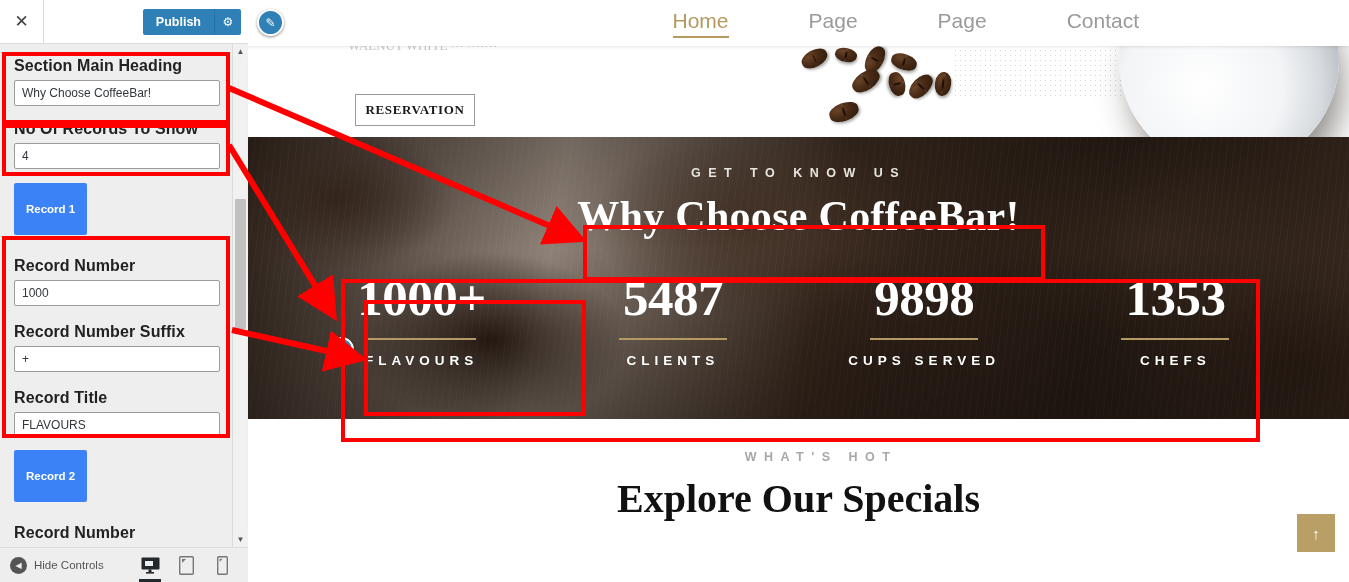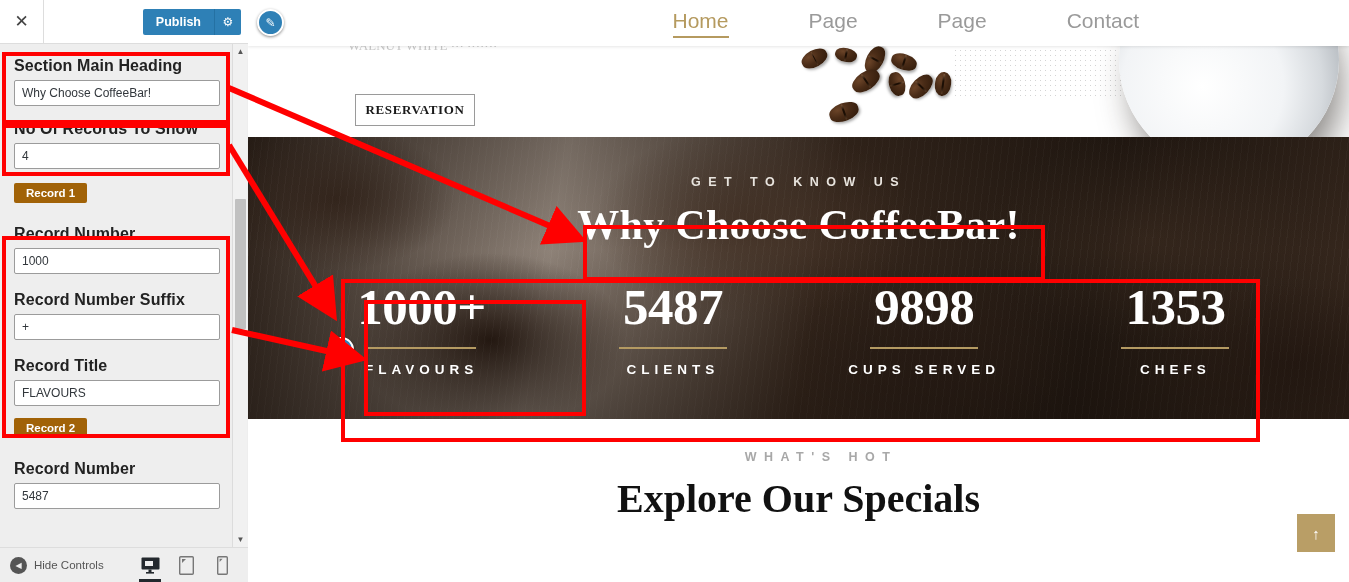--- a/index.html
+++ b/index.html
@@ -63,23 +63,23 @@
     border: 1px solid #9b9b9b; border-radius: 2px;
     background: #fff; color: #32373c;
     font-size: 12px; padding: 0 7px;
     font-family: "Liberation Sans", sans-serif;
     box-shadow: 0 0 0 transparent;
   }
   .field-group { margin-bottom: 14px; }
 
   .record-chip {
     display: inline-block;
-    background: #a16207; color: #fff;
+    background: #3b82f6; color: #fff;
     font-size: 11.5px; font-weight: bold;
-    padding: 4px 12px; border-radius: 2px;
+    padding: 20px 12px; border-radius: 2px;
     cursor: pointer;
   }
 
   #sb-vscroll {
     position: absolute; right: 0; top: 44px; width: 15px; height: 503px;
     background: #f1f1f1; border-left: 1px solid #dcdcdc;
   }
   .sc-arrow {
     position: absolute; left: 0; width: 15px; height: 15px;
     display: flex; align-items: center; justify-content: center;
@@ -212,21 +212,21 @@
     box-shadow: 0 1px 3px rgba(0,0,0,0.45);
     z-index: 6;
   }
   #edit-pin-hero { left: 81px; top: 200px; }
   #edit-pin-nav  { left: 9px; top: 9px; width: 27px; height: 27px; font-size: 12px; }
 
   .band-content { position: relative; z-index: 4; }
   .kicker {
     text-align: center; color: #e8e4de;
     font-size: 12.5px; letter-spacing: 7.5px; font-weight: 600;
-    padding-top: 38px;
+    padding-top: 29px;
   }
   .band-title {
     text-align: center; color: #ffffff;
     font-family: "Liberation Serif", serif;
     font-size: 42px; font-weight: bold; letter-spacing: 0.3px;
     margin-top: 12px;
   }
   .counters {
     display: flex; margin-top: 32px; padding: 0 48px;
   }

